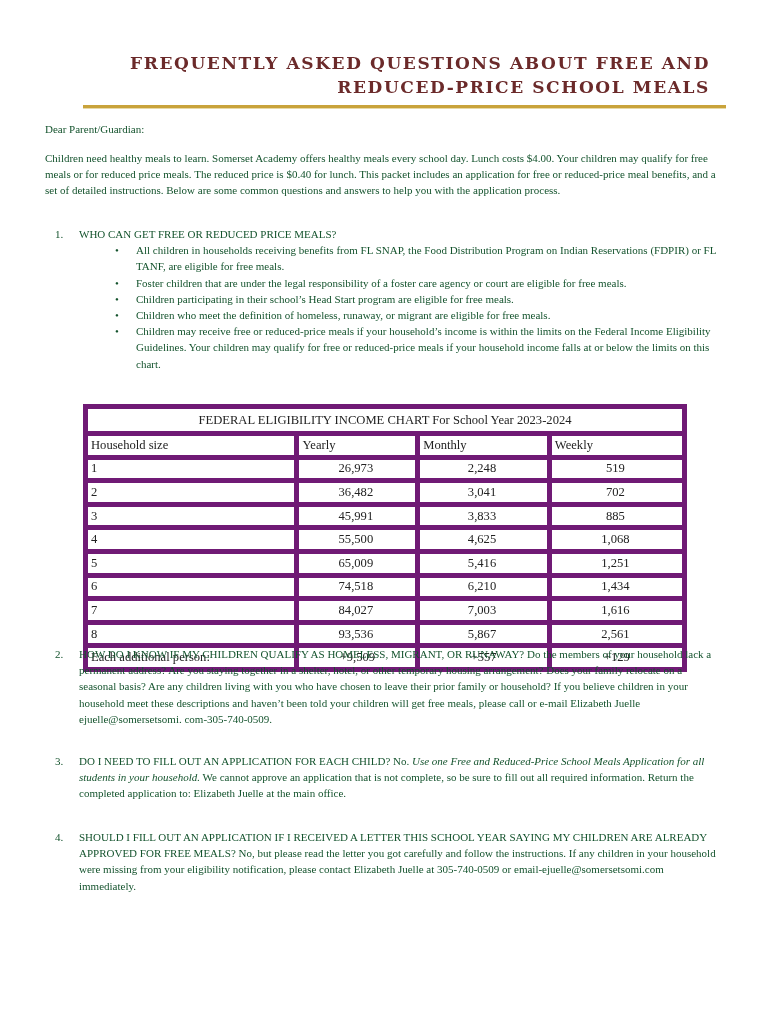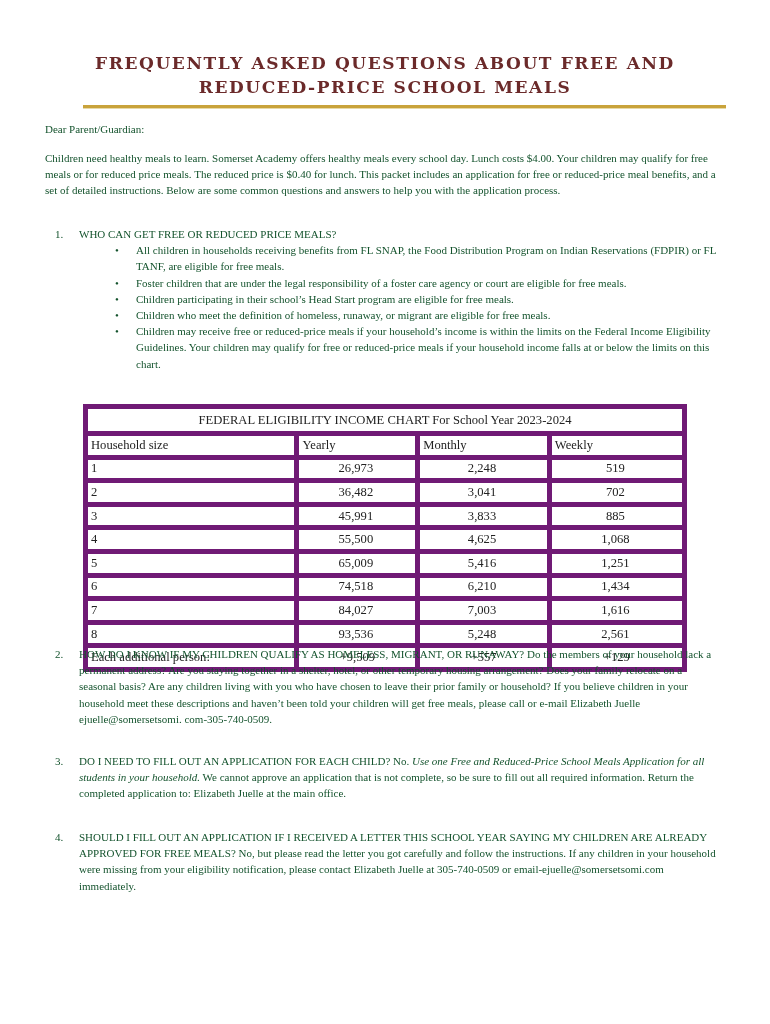--- a/index.html
+++ b/index.html
@@ -4,21 +4,21 @@
 <style>
   html, body { margin: 0; padding: 0; background: #ffffff; }
   body {
     width: 770px; height: 1024px; overflow: hidden; position: relative;
     font-family: "DejaVu Serif", "Liberation Serif", serif;
     color: #222222;
   }
   .page { position: absolute; left: 0; top: 0; width: 770px; height: 1024px; }
   .title {
     position: absolute; left: 60px; width: 650px; top: 51px;
-    text-align: center;
+    text-align: right;
     font-family: "DejaVu Serif", serif;
     font-weight: bold;
     font-size: 17px;
     letter-spacing: 1.6px;
     line-height: 24px;
     color: #6b2a2a;
   }
   .rule {
     position: absolute; left: 83px; width: 643px; top: 105px; height: 3px;
     background: #c9a33b;
@@ -148,21 +148,21 @@
         </tr>
         <tr>
           <td>7</td>
           <td class="num">84,027</td>
           <td class="num">7,003</td>
           <td class="num">1,616</td>
         </tr>
         <tr>
           <td>8</td>
           <td class="num">93,536</td>
-          <td class="num">5,248</td>
+          <td class="num">5,867</td>
           <td class="num">2,561</td>
         </tr>
       </tbody>
     <tbody>
         <tr>
       <td>Each additional person:</td>
       <td class="add">+9,509</td>
       <td class="add">+557</td>
       <td class="add">+129</td>
     </tr>

